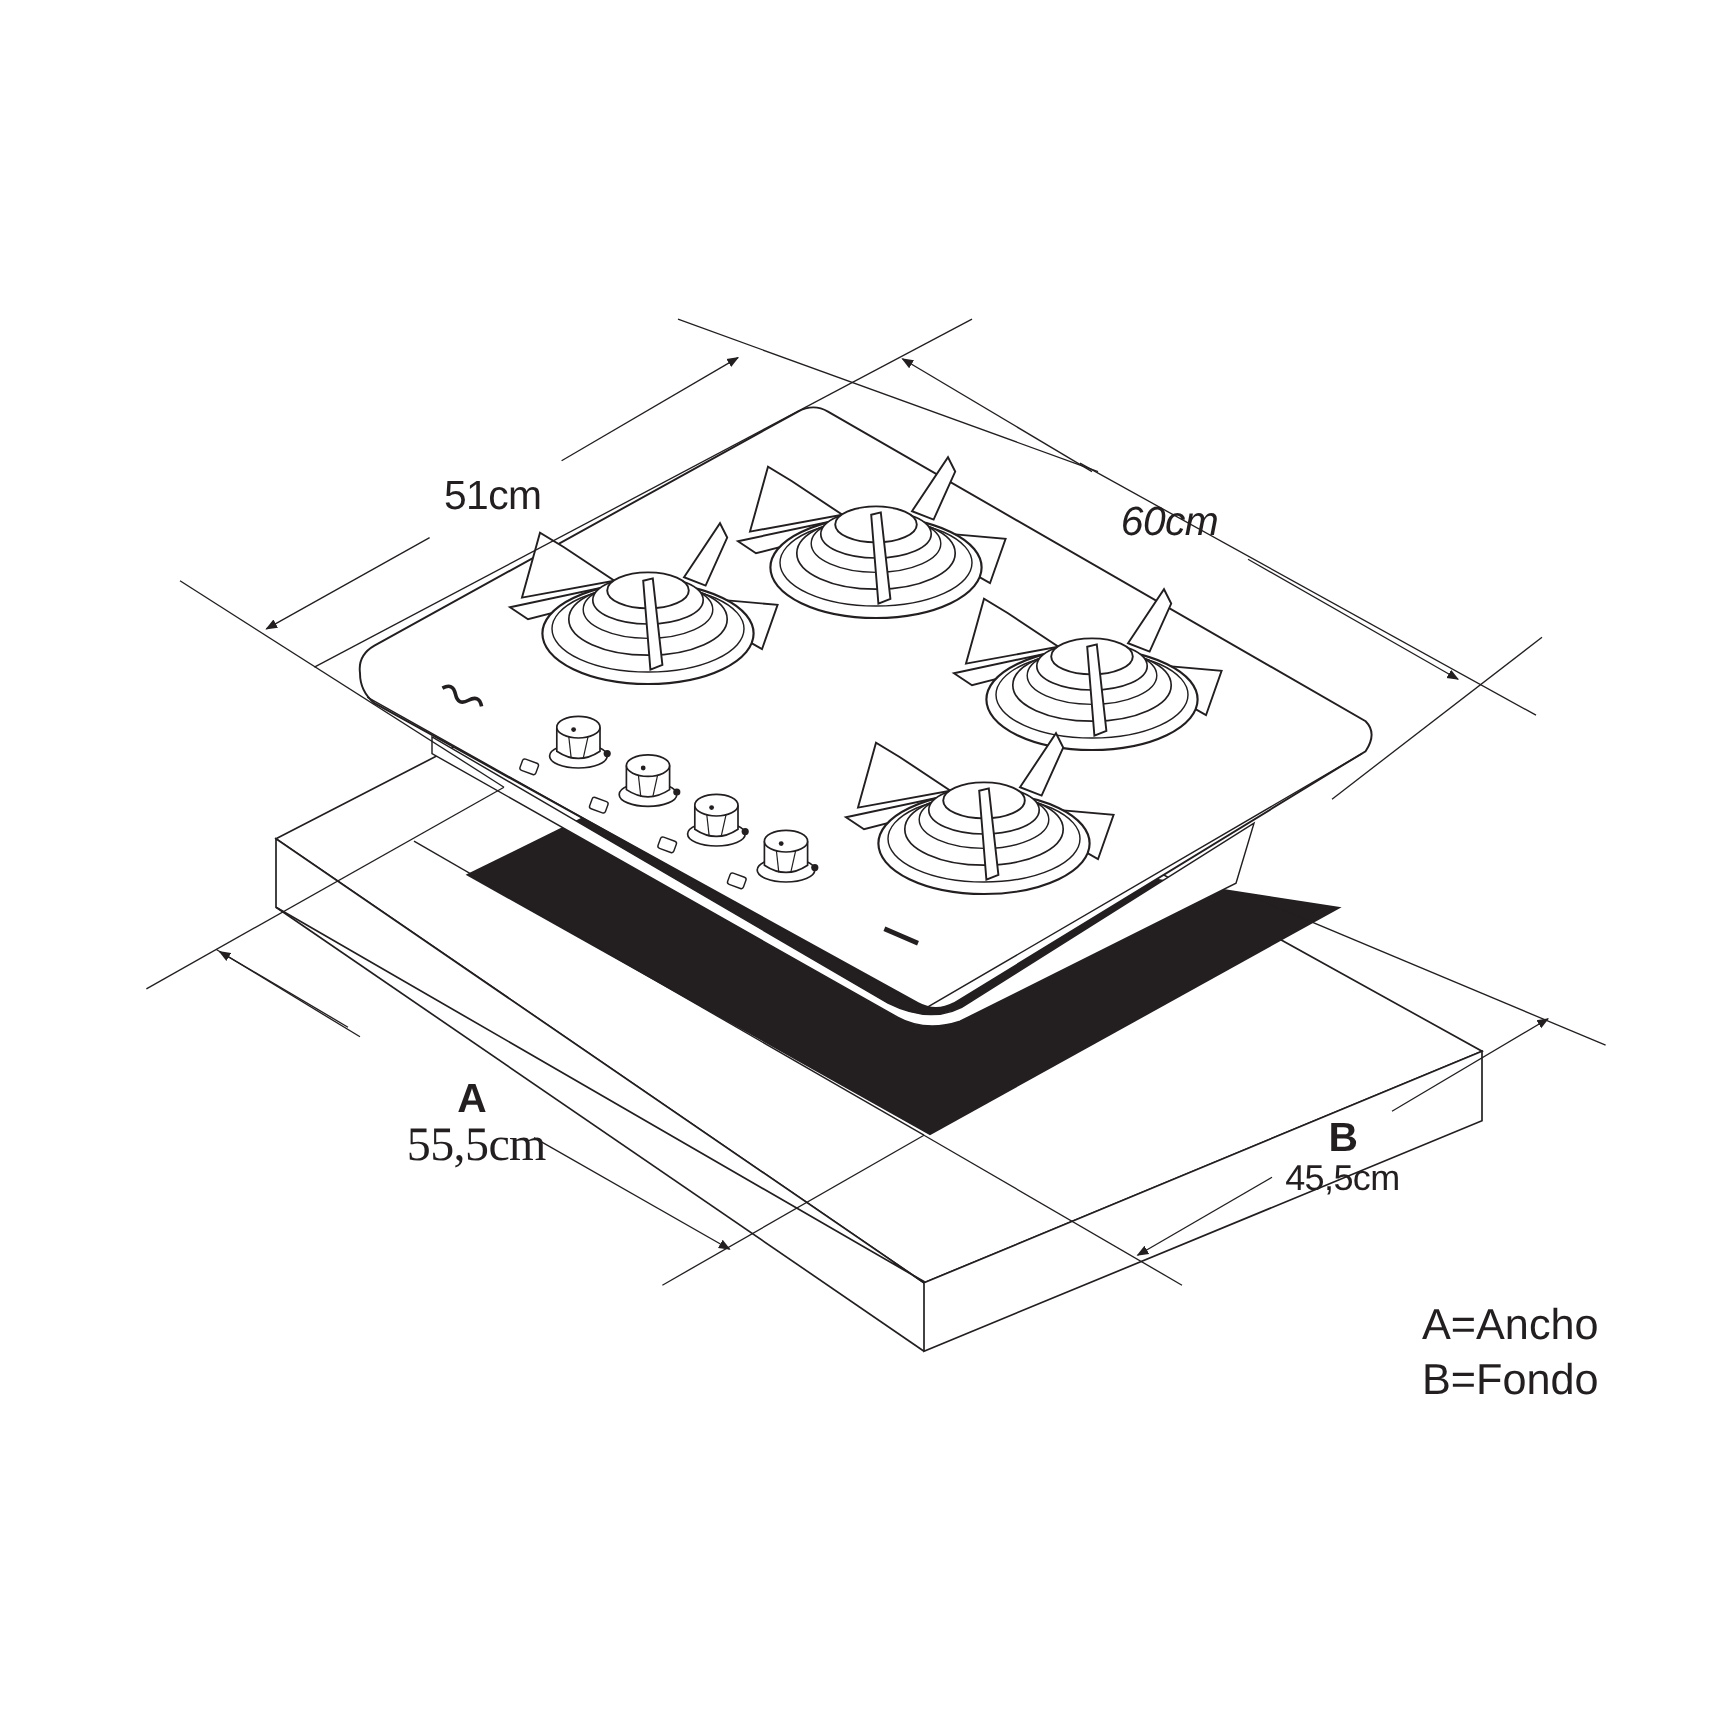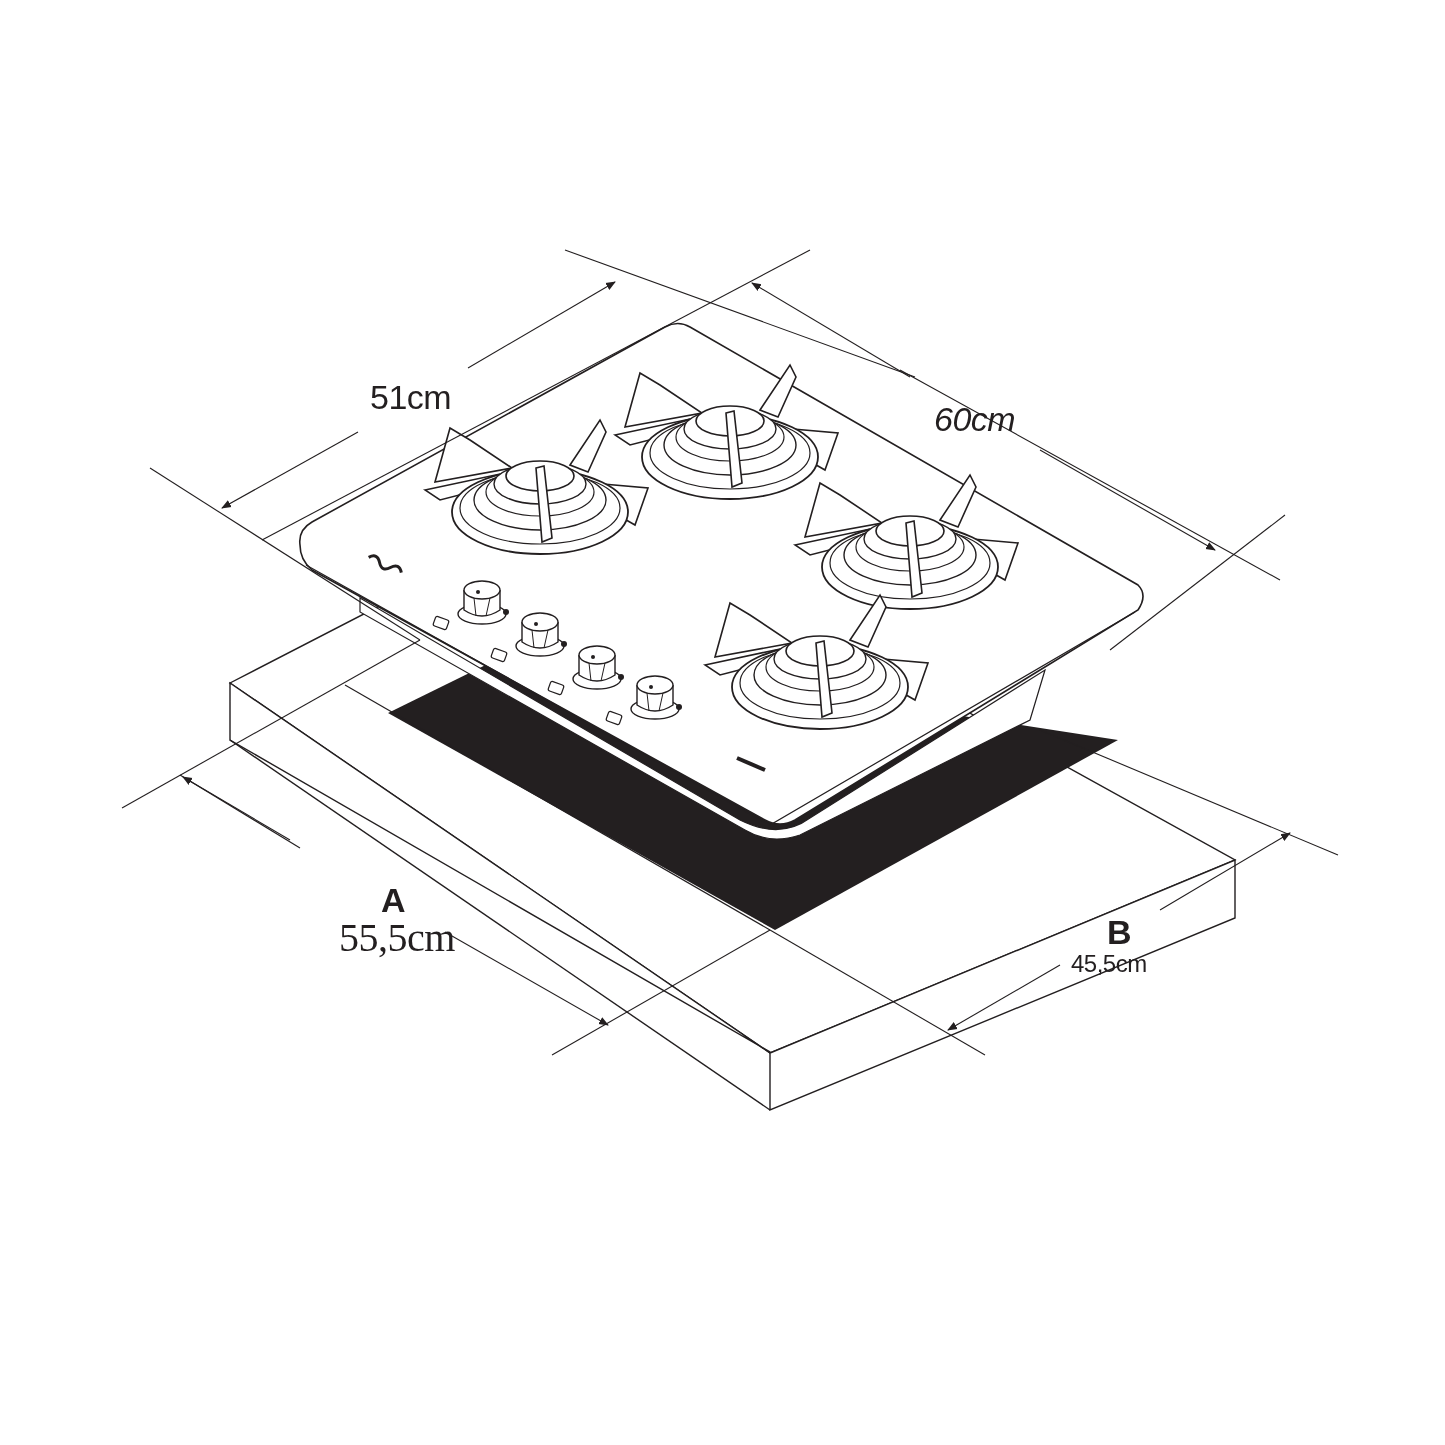--- a/index.html
+++ b/index.html
@@ -1,17 +1,17 @@
 <!DOCTYPE html>
 <html><head>
 <meta charset="utf-8">
 <style>
   html, body { margin: 0; padding: 0; background: #ffffff; }
   body { width: 1445px; height: 1445px; position: relative; overflow: hidden; }
-  #stage { position: absolute; left: 0; top: 0; width: 1445px; height: 1150px; }
+  #stage { position: absolute; left: 0; top: 16px; width: 1445px; height: 1150px; }
   .lbl { position: absolute; font-family: "Liberation Sans", sans-serif; color: #231f20; white-space: nowrap; line-height: 1; }
   .dim { font-size: 34px; letter-spacing: -0.5px; }
   .letter { font-size: 34px; font-weight: bold; }
   .legend { font-size: 36px; line-height: 46px; }
 </style>
 </head>
 <body>
 
 <div id="stage">
 <svg width="1445" height="1445" viewBox="0 0 1445 1445" xmlns="http://www.w3.org/2000/svg">
@@ -109,15 +109,19 @@
   </g>
 </svg>
 
 <div class="lbl dim" style="left:370px; top:380px;">51cm</div>
 <div class="lbl dim" style="left:934px; top:402px;font-style:italic;">60cm</div>
 
 <div class="lbl letter" style="left:381px; top:883px;">A</div>
 <div class="lbl dim" style="left:339px; top:918px; font-size:40px;font-family:Liberation Serif, serif;">55,5cm</div>
 
 <div class="lbl letter" style="left:1107px; top:915px;">B</div>
-<div class="lbl dim" style="left:1071px; top:952px; font-size:24px;">45,5cm</div>
+<div class="lbl dim" style="left:1071px; top:952px; font-size:30px;">45,5cm</div>
 
+<div class="lbl legend" style="left:1185px; top:1065px;">
+  <div>A=Ancho</div>
+  <div>B=Fondo</div>
+</div>
 </div>
 
 </body></html>

